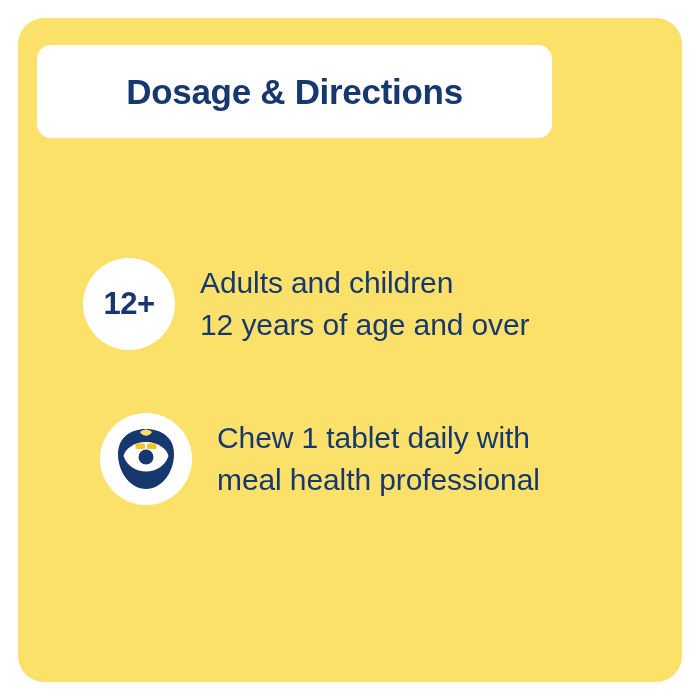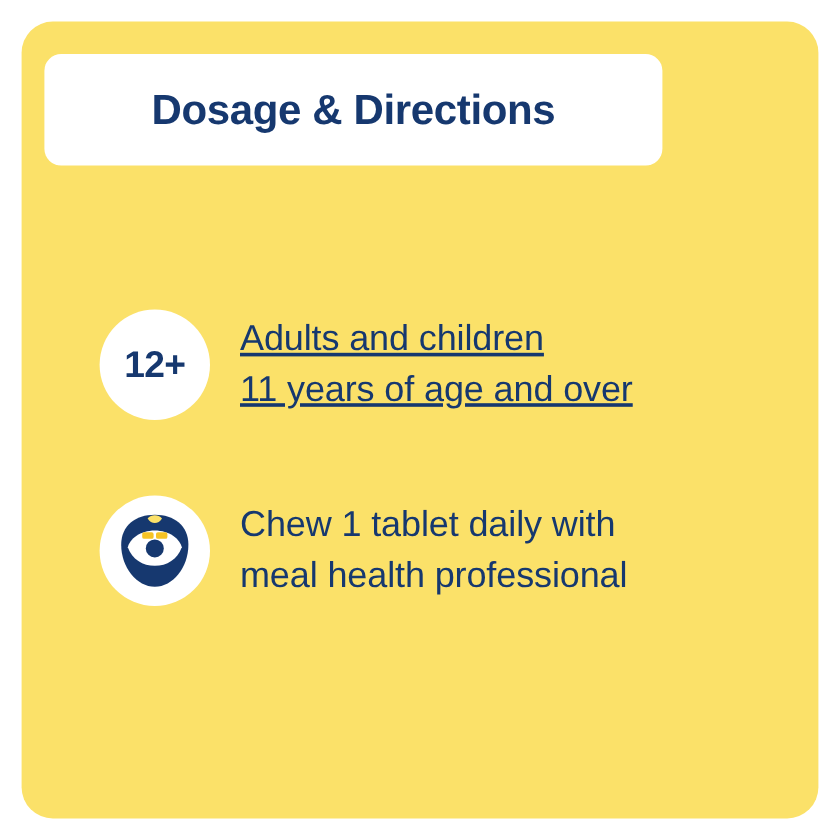--- a/index.html
+++ b/index.html
@@ -48,21 +48,21 @@
     white-space: nowrap;
   }
 
   
   .row {
     position: absolute;
     display: flex;
     align-items: flex-start;
   }
   #row-age   { left: 65px; top: 240px; }  
-  #row-chew  { left: 65px; top: 395px; }  
+  #row-chew  { left: 82px; top: 395px; }  
 
   .badge {
     width: 92px;
     height: 92px;
     border-radius: 50%;
     background: #ffffff;
     flex: 0 0 92px;
     display: flex;
     align-items: center;
     justify-content: center;
@@ -82,39 +82,39 @@
 
   .row-text {
     color: #16386f;
     font-size: 30px;
     line-height: 42px;
     font-weight: 400;
     letter-spacing: -0.1px;
     margin-left: 25px;   
     white-space: nowrap;
   }
-  #row-age .row-text   { margin-top: 4px; text-decoration: underline; }
+  #row-age .row-text   { margin-top: 4px; }
   #row-chew .row-text  { margin-top: 4px; }
 </style>
 </head>
 <body>
 
 <div id="panel">
 
   <div id="title-card">
     <div id="title-text">Dosage &amp; Directions</div>
   </div>
 
   <div class="row" id="row-age">
     <div class="badge">
       <span class="badge-age-label">12+</span>
     </div>
     <div class="row-text">
       <div>Adults and children</div>
-      <div>11 years of age and over</div>
+      <div>12 years of age and over</div>
     </div>
   </div>
 
   <div class="row" id="row-chew">
     <div class="badge">
       <svg width="72" height="72" viewBox="0 0 72 72" aria-hidden="true">
 
         <path d="M36 6
                  C 20 6, 8 15, 8 31
                  C 8 50, 21 66, 36 66

